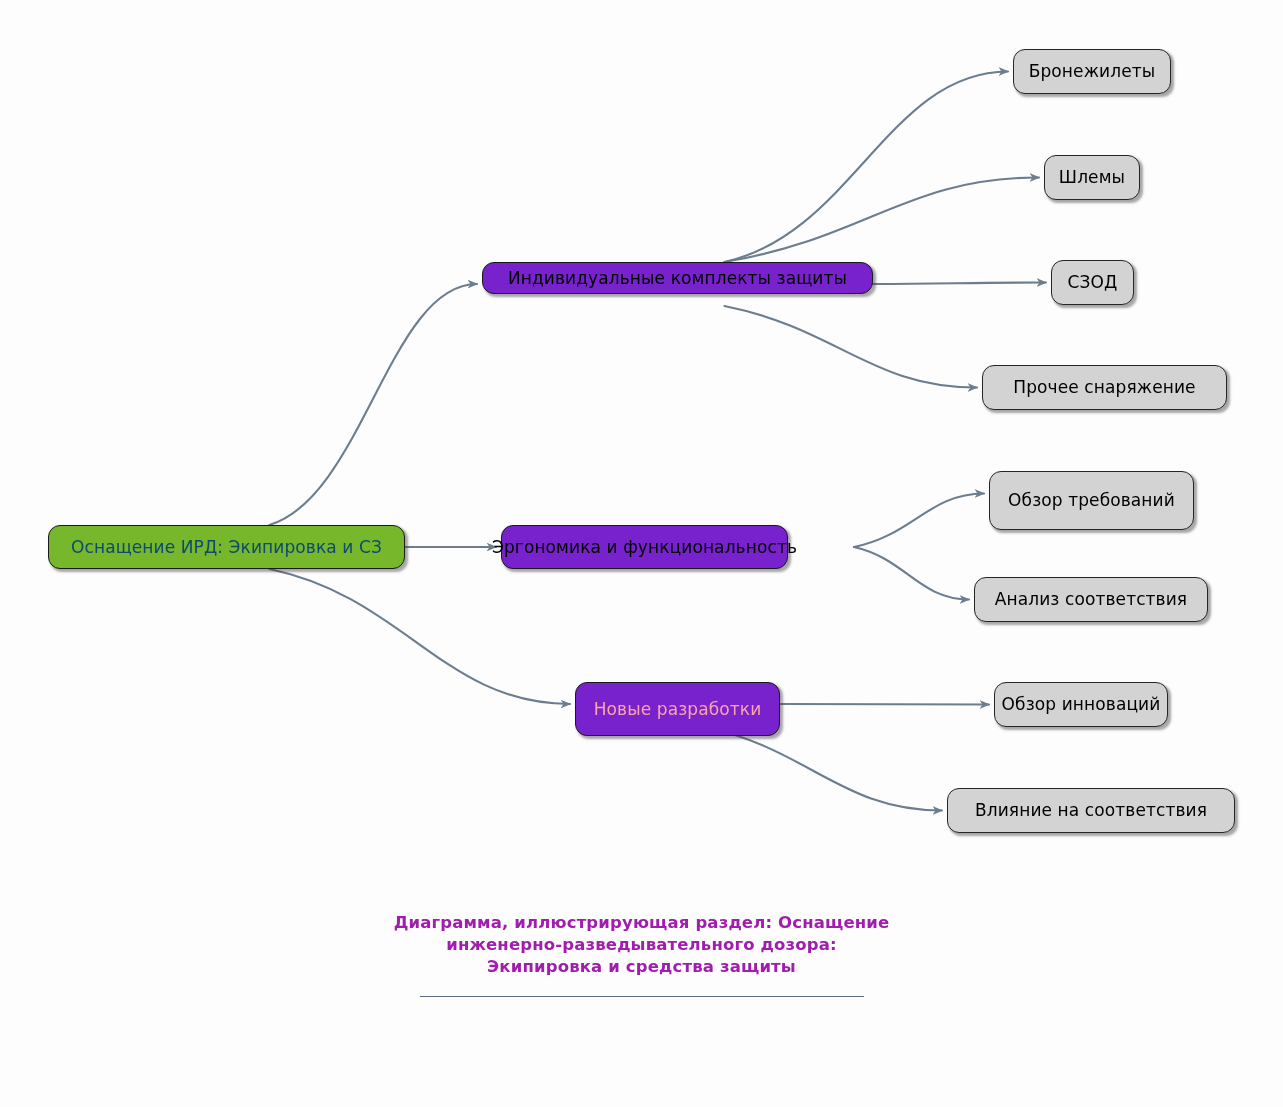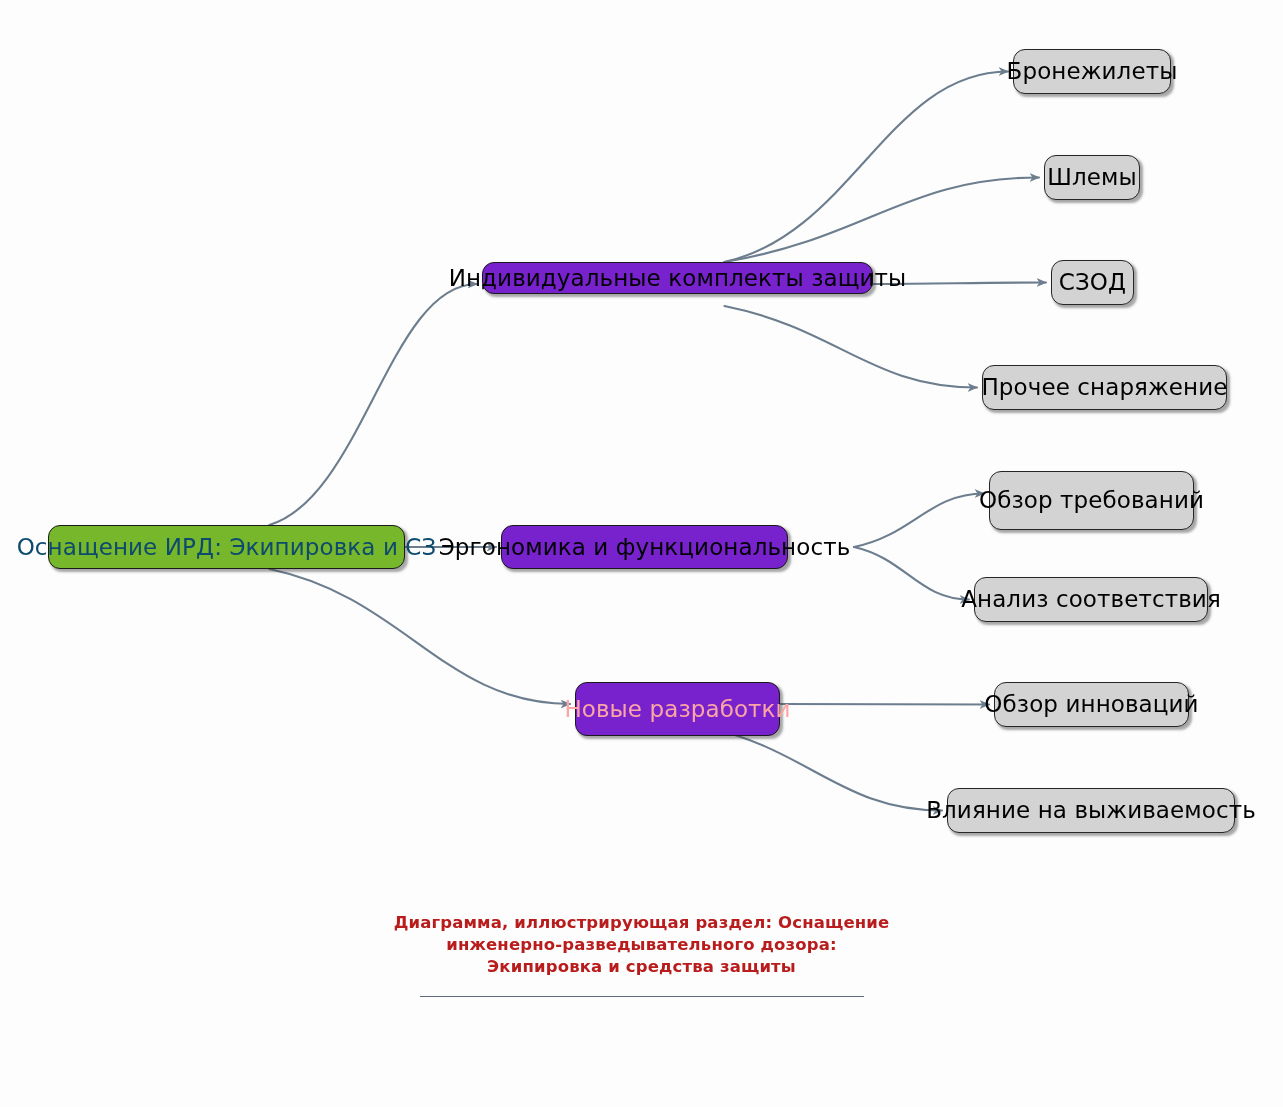--- a/index.html
+++ b/index.html
@@ -27,21 +27,21 @@
   }
   .node {
     position: absolute;
     box-sizing: border-box;
     display: flex;
     align-items: center;
     justify-content: center;
     border-radius: 12px;
     border: 1.4px solid #1a1a1a;
     color: #000000;
-    font-size: 23px;
+    font-size: 17px;
     line-height: 1;
     white-space: nowrap;
     letter-spacing: 0.1px;
     box-shadow: 2.5px 2.5px 2.4px rgba(60,60,60,0.45);
   }
   .node-root {
     background: #76b72c;
   }
   .node-branch {
     background: #7722cc;
@@ -53,21 +53,21 @@
   #caption-block {
     position: absolute;
     left: 0;
     top: 912px;
     width: 1283px;
     text-align: center;
   }
   #caption-text {
     font-size: 16.5px;
     font-weight: bold;
-    color: #b91c1c;
+    color: #a21caf;
     line-height: 1.33;
     letter-spacing: 0.15px;
     white-space: pre-line;
   }
   #caption-rule {
     width: 444px;
     height: 0;
     margin: 18px auto 0 auto;
     border: 0;
     border-top: 1.6px solid #5b6b80;
@@ -142,26 +142,26 @@
   </div>
 
   <div class="node node-leaf" style="left: 989px; top: 471px; width: 205px; height: 59px; background: rgb(211, 211, 211); color: rgb(0, 0, 0);">
     <span>Обзор требований</span>
   </div>
 
   <div class="node node-leaf" style="left: 974px; top: 577px; width: 234px; height: 45px; background: rgb(211, 211, 211); color: rgb(0, 0, 0);">
     <span>Анализ соответствия</span>
   </div>
 
-  <div class="node node-leaf" style="left: 994px; top: 682px; width: 195px; height: 45px; background: rgb(211, 211, 211); color: rgb(0, 0, 0);">
+  <div class="node node-leaf" style="left: 994px; top: 682px; width: 174px; height: 45px; background: rgb(211, 211, 211); color: rgb(0, 0, 0);">
     <span>Обзор инноваций</span>
   </div>
 
   <div class="node node-leaf" style="left: 947px; top: 788px; width: 288px; height: 45px; background: rgb(211, 211, 211); color: rgb(0, 0, 0);">
-    <span>Влияние на выживаемость</span>
+    <span>Влияние на соответствия</span>
   </div>
 
   <div id="caption-block">
     <div id="caption-text">Диаграмма, иллюстрирующая раздел: Оснащение
 инженерно-разведывательного дозора:
 Экипировка и средства защиты</div>
     <div id="caption-rule"></div>
   </div>
 
 

